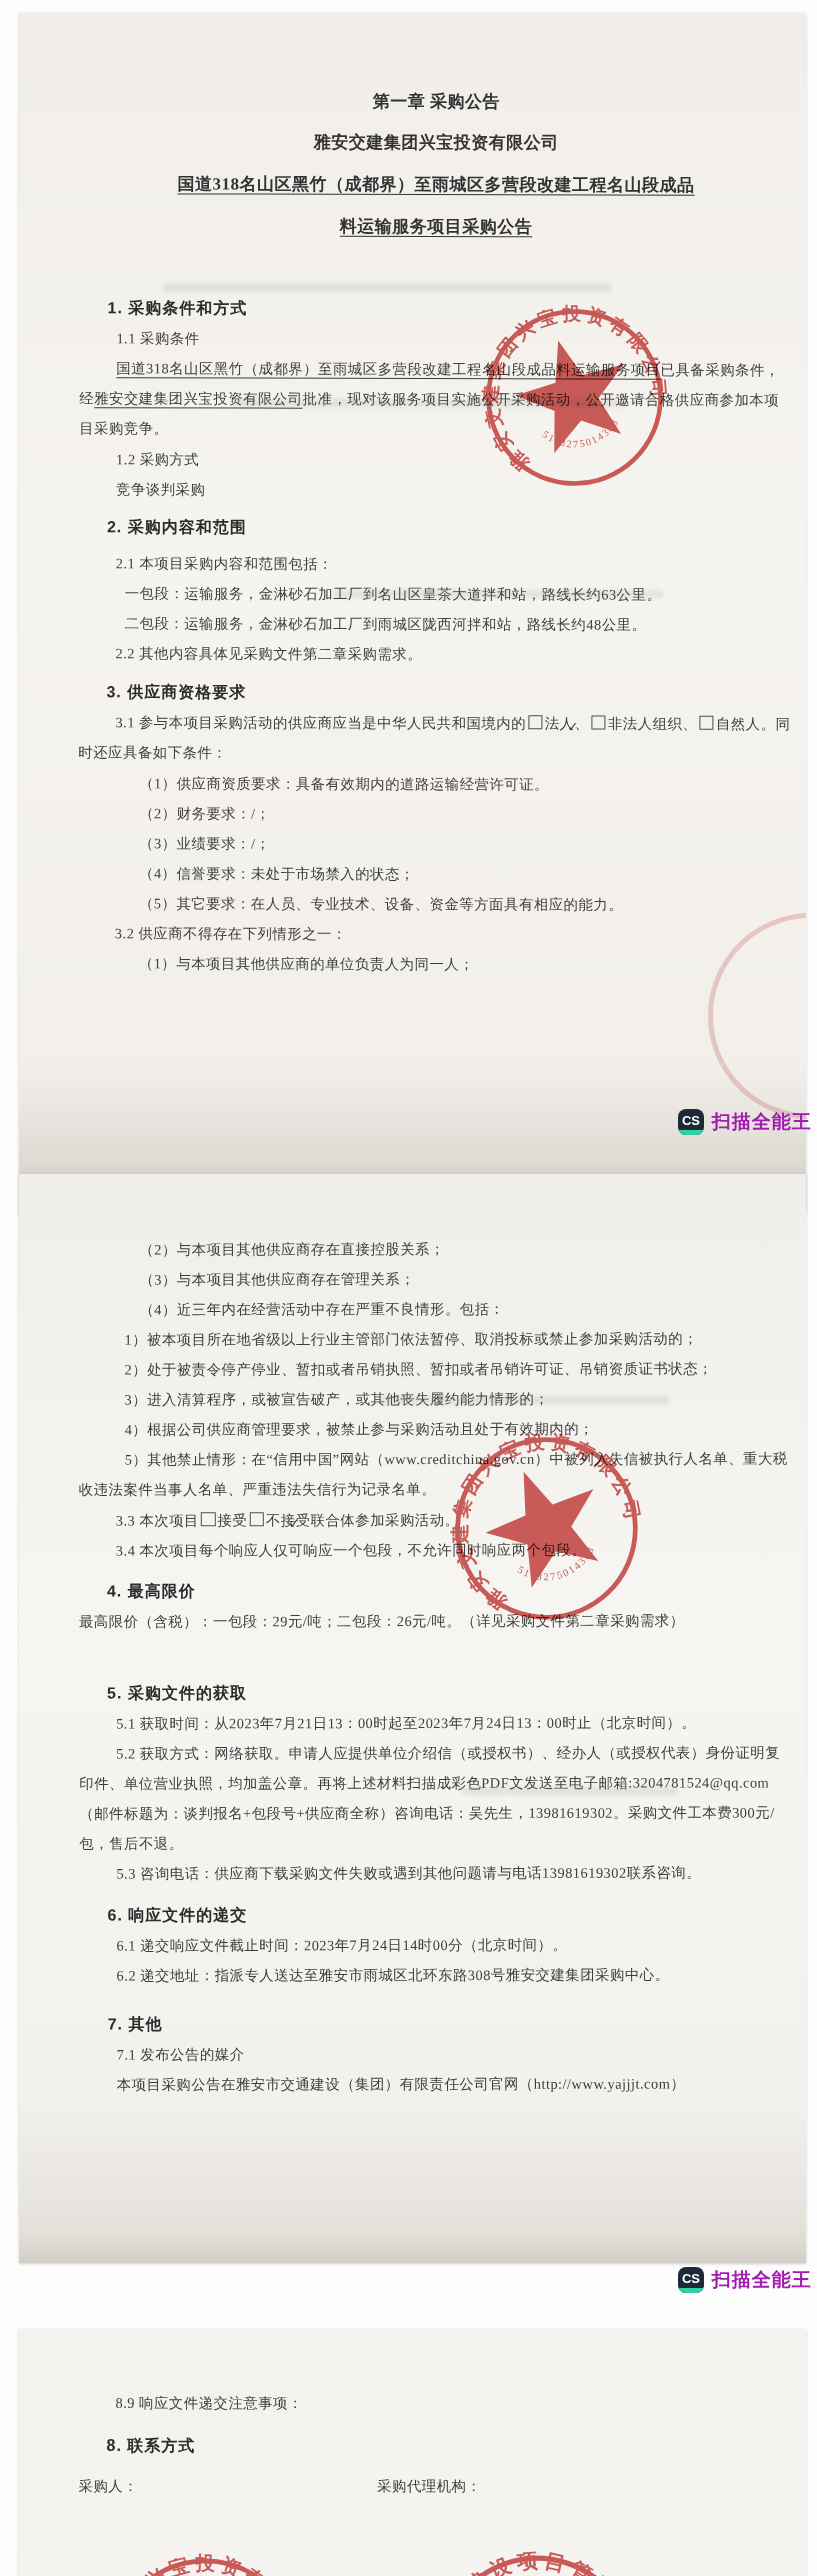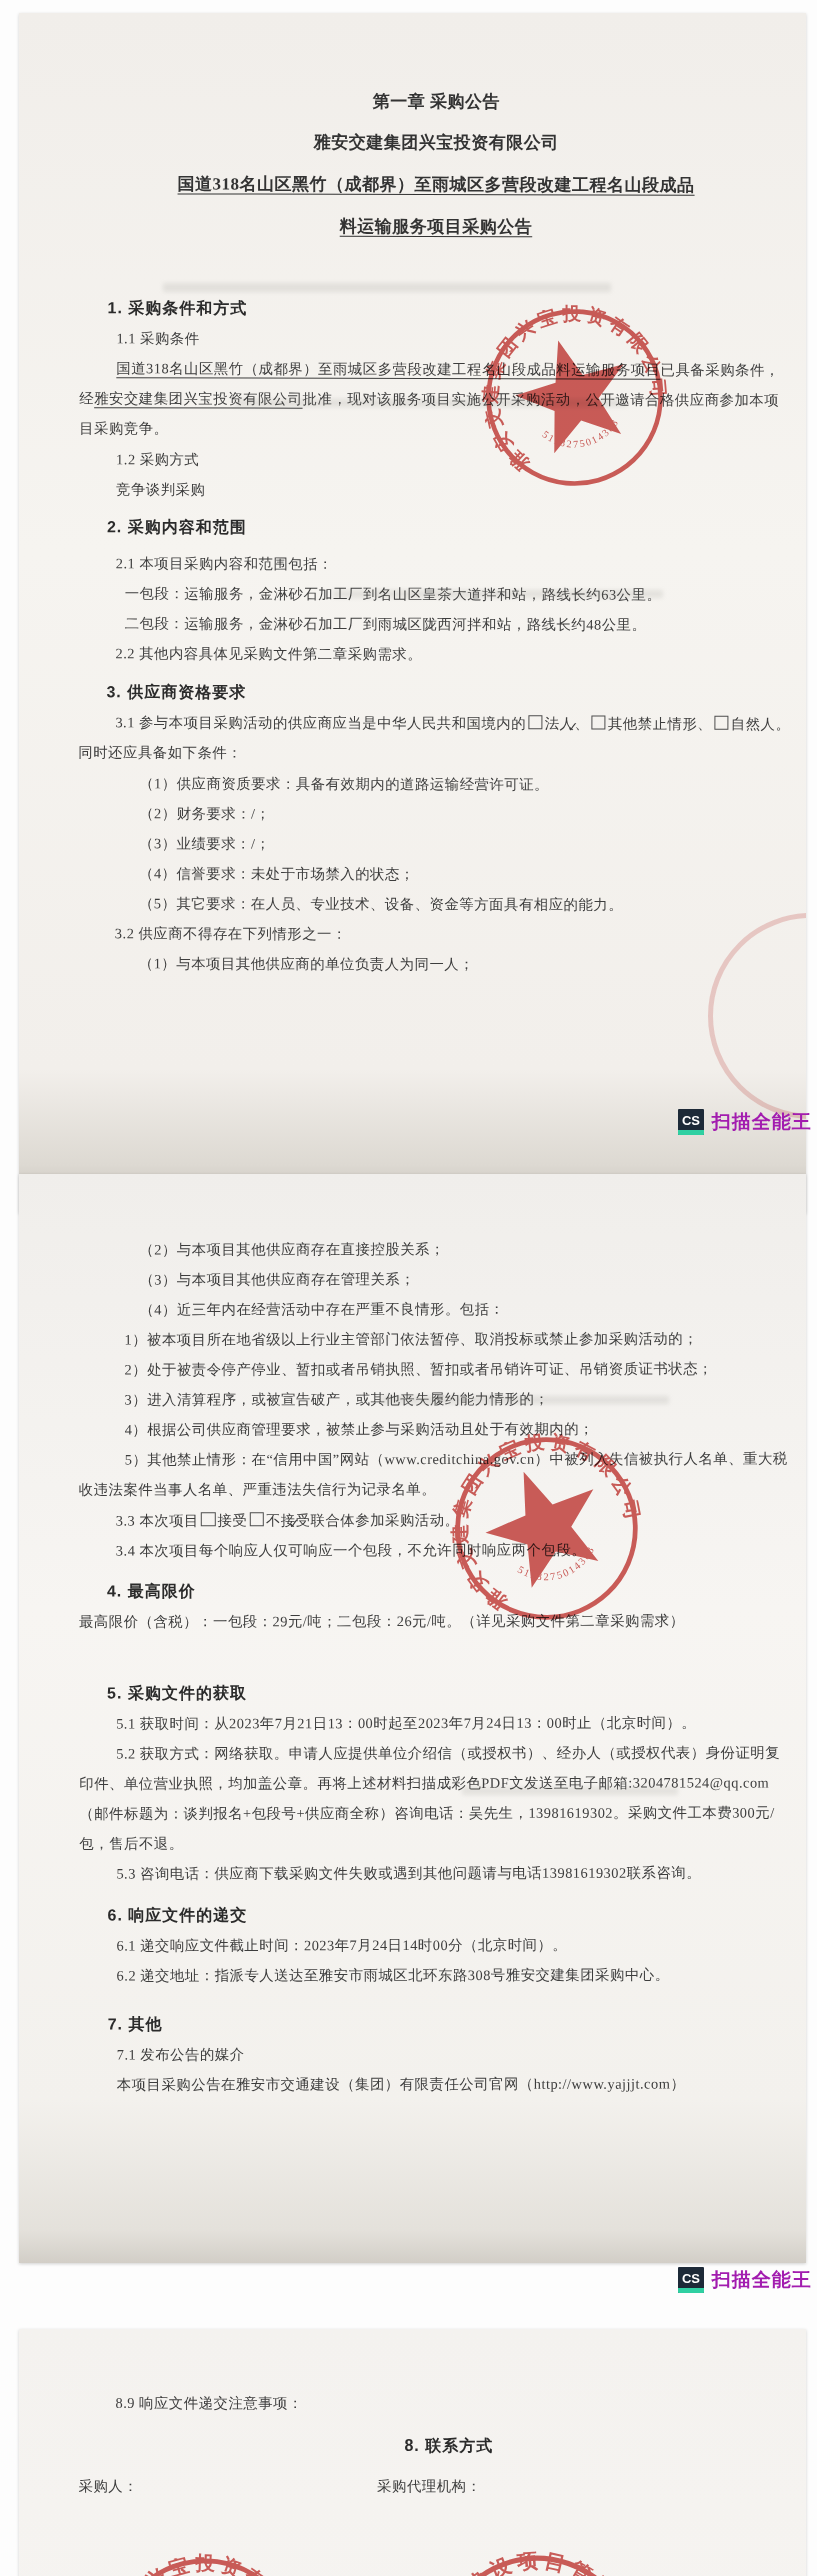--- a/index.html
+++ b/index.html
@@ -37,21 +37,21 @@
   .ccol.right{width:335px;margin-left:2.6px;}
   .ccol p{line-height:37px;}
   
   .stamp{position:absolute;mix-blend-mode:multiply;opacity:.82;}
   .stamp-edge{position:absolute;border-radius:50%;border:5.2px solid rgba(198,60,56,.45);
               mix-blend-mode:multiply;}
   
   .ghost{position:absolute;background:rgba(120,118,112,.14);filter:blur(2.1px);border-radius:2.1px;}
   
   .cswm{position:absolute;display:flex;align-items:center;}
-  .cs-icon{width:26px;height:26px;border-radius:1px;background:#1d2a38;position:relative;
+  .cs-icon{width:26px;height:26px;border-radius:8px;background:#1d2a38;position:relative;
            display:flex;align-items:center;justify-content:center;overflow:hidden;flex:0 0 26px;}
   .cs-icon span{color:#fff;font-family:"Liberation Sans",sans-serif;font-weight:700;
                 font-size:13px;letter-spacing:0;margin-top:-3.1px;}
   .cs-icon i{position:absolute;left:0;right:0;bottom:0;height:4.6px;background:#2fd0a2;}
   .cs-label{font-family:"Liberation Sans",sans-serif;font-weight:700;font-size:19px;
             color:#a21caf;margin-left:7.7px;letter-spacing:1px;}
 </style>
 </head>
 <body>
 
@@ -70,21 +70,21 @@
       <p class="ind1" style="margin-top:1px;">1.2 采购方式</p>
       <p class="ind1">竞争谈判采购</p>
 
       <p class="hd" style="margin-top:7.2px;">2. 采购内容和范围</p>
       <p class="ind1" style="margin-top:6.2px;">2.1 本项目采购内容和范围包括：</p>
       <p class="ind3">一包段：运输服务，金淋砂石加工厂到名山区皇茶大道拌和站，路线长约63公里。</p>
       <p class="ind3">二包段：运输服务，金淋砂石加工厂到雨城区陇西河拌和站，路线长约48公里。</p>
       <p class="ind1">2.2 其他内容具体见采购文件第二章采购需求。</p>
 
       <p class="hd" style="margin-top:8.2px;">3. 供应商资格要求</p>
-      <p class="ind1"><span>3.1 参与本项目采购活动的供应商应当是中华人民共和国境内的</span><span class="cb ck"></span><span>法人、</span><span class="cb"></span><span>其他禁止情形、</span><span class="cb"></span><span>自然人。同时还应具备如下条件：</span></p>
+      <p class="ind1"><span>3.1 参与本项目采购活动的供应商应当是中华人民共和国境内的</span><span class="cb ck"></span><span>法人、</span><span class="cb"></span><span>非法人组织、</span><span class="cb"></span><span>自然人。同时还应具备如下条件：</span></p>
       <p class="ind2" style="margin-top:1px;">（1）供应商资质要求：具备有效期内的道路运输经营许可证。</p>
       <p class="ind2">（2）财务要求：/；</p>
       <p class="ind2">（3）业绩要求：/；</p>
       <p class="ind2">（4）信誉要求：未处于市场禁入的状态；</p>
       <p class="ind2">（5）其它要求：在人员、专业技术、设备、资金等方面具有相应的能力。</p>
       <p class="ind1">3.2 供应商不得存在下列情形之一：</p>
       <p class="ind2">（1）与本项目其他供应商的单位负责人为同一人；</p>
     </div>
 
     <div class="ghost" style="left:144px;top:270px;width:448px;height:8.2px;"></div>
@@ -171,21 +171,21 @@
         <span>CS</span>
         <i></i>
       </div>
     <div class="cs-label">扫描全能王</div>
   </div>
 
   <div class="page" id="page3">
     <div class="page-inner" style="padding-top:40px;">
       <p class="ind1" style="margin-top:18.5px;">8.9 响应文件递交注意事项：</p>
 
-      <p class="hd" style="margin-top:12.4px;text-align:center;">8. 联系方式</p>
+      <p class="hd" style="margin-top:12.4px;">8. 联系方式</p>
 
       <div class="contact">
         <div class="ccol">
           <p>采购人：</p>
 
         </div>
         <div class="ccol right">
           <p>采购代理机构：</p>
 
         </div>

